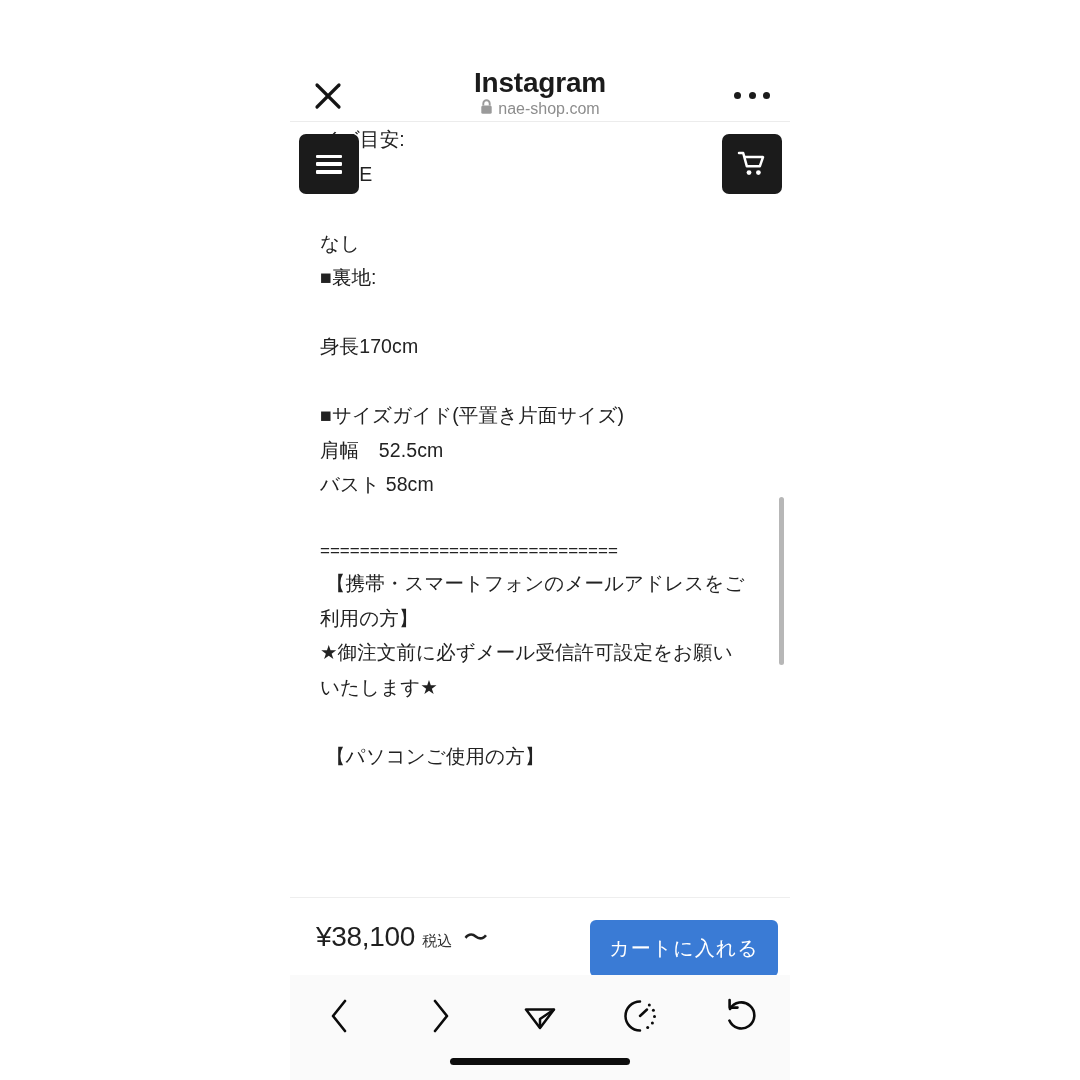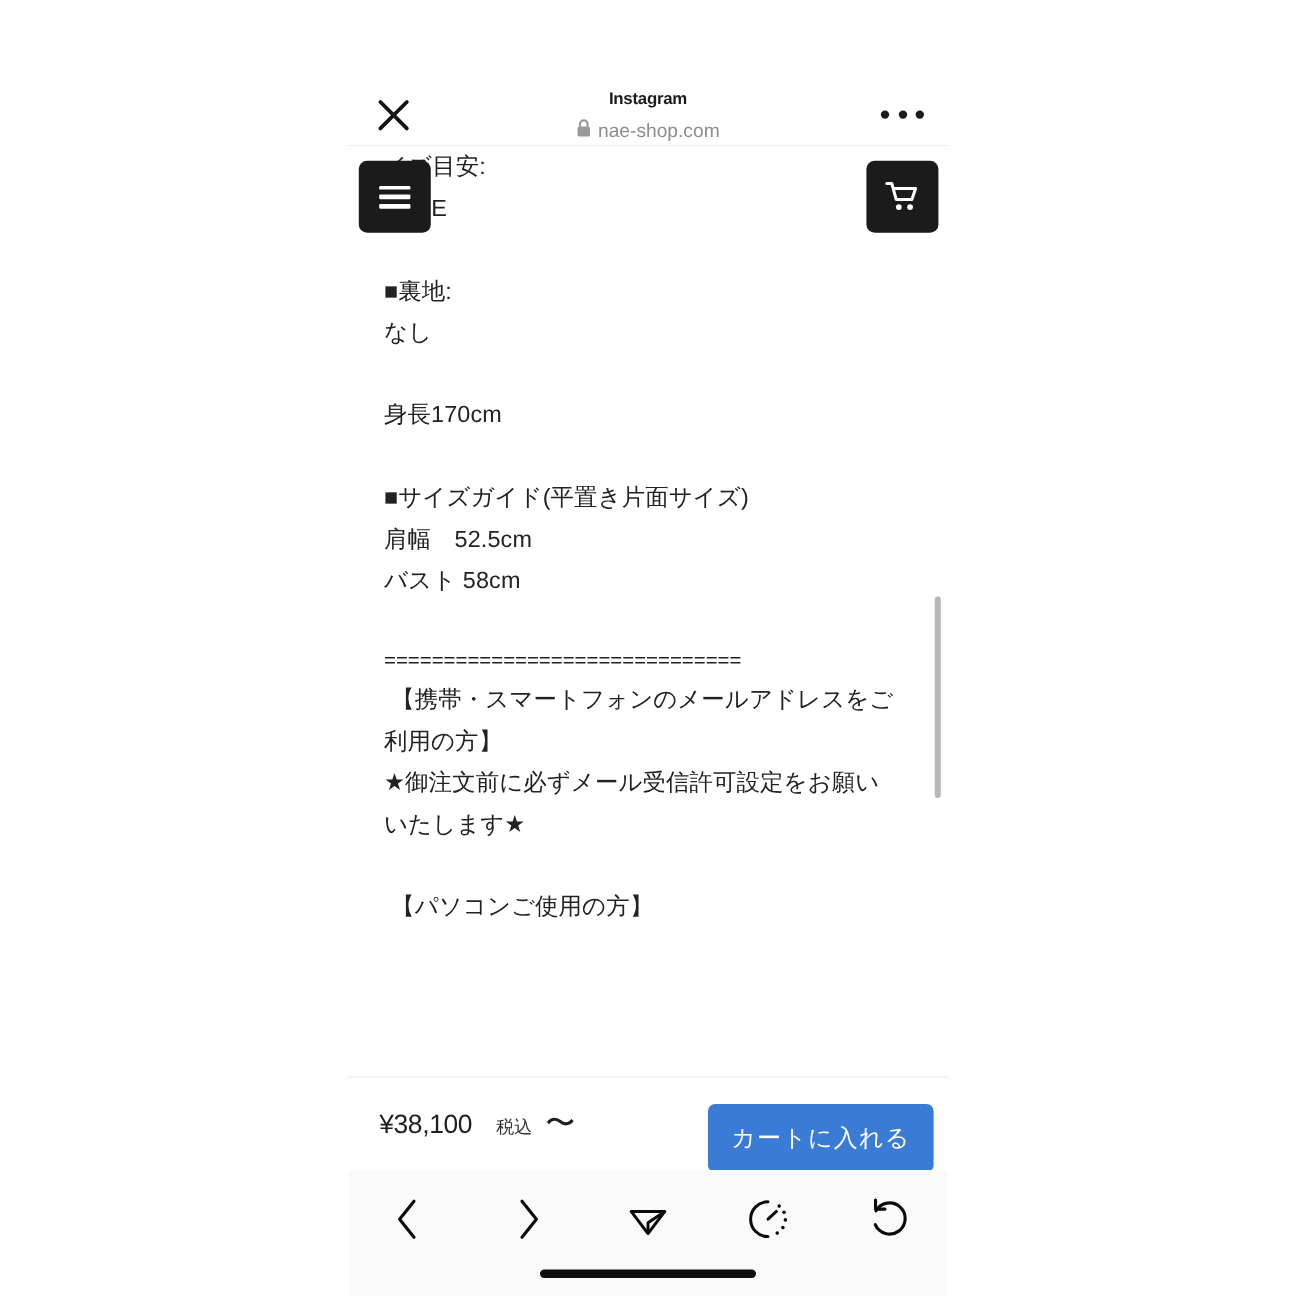--- a/index.html
+++ b/index.html
@@ -48,21 +48,21 @@
   }
   .close-btn svg { display: block; }
 
   .header-center {
     position: absolute;
     left: 0; right: 0;
     top: 70px;
     text-align: center;
   }
   .header-title {
-    font-size: 14px;
+    font-size: 28px;
     font-weight: bold;
     color: #1b1b1b;
     letter-spacing: -0.2px;
     line-height: 25px;
   }
   .header-url-row {
     display: flex;
     align-items: center;
     justify-content: center;
     gap: 5px;
@@ -199,27 +199,27 @@
     align-items: center;
     justify-content: space-between;
     padding: 0 12px 0 26px;
   }
   .price-block {
     display: flex;
     align-items: baseline;
     color: #1f1f1f;
   }
   .price-main {
-    font-size: 22px;
+    font-size: 28px;
     letter-spacing: -0.3px;
     line-height: 34px;
   }
   .price-tax {
     font-size: 15px;
-    margin-left: 20px;
+    margin-left: 7px;
     color: #333333;
   }
   .price-from {
     font-size: 25px;
     margin-left: 11px;
     color: #1f1f1f;
   }
   .cart-button {
     background: #3a7bd5;
     color: #ffffff;
@@ -316,22 +316,22 @@
           <path d="M2 3h4.2l3.6 13.2h13.1l3.1-9.1H8.3" fill="none" stroke="#ffffff" stroke-width="2.5" stroke-linecap="round" stroke-linejoin="round"></path>
           <circle cx="12" cy="22.6" r="2.4" fill="#ffffff"></circle>
           <circle cx="21.4" cy="22.6" r="2.4" fill="#ffffff"></circle>
         </svg>
       </div>
 
       <div class="desc">
           <p>イズ目安:</p>
           <p>FREE</p>
           <p class="blank"></p>
+          <p>なし</p>
           <p>■裏地:</p>
-          <p>なし</p>
           <p class="blank"></p>
           <p>身長170cm</p>
           <p class="blank"></p>
           <p>■サイズガイド(平置き片面サイズ)</p>
           <p>肩幅　52.5cm</p>
           <p>バスト 58cm</p>
           <p class="blank"></p>
           <p class="eqline">==============================</p>
           <p class="indent">【携帯・スマートフォンのメールアドレスをご利用の方】</p>
           <p>★御注文前に必ずメール受信許可設定をお願いいたします★</p>

